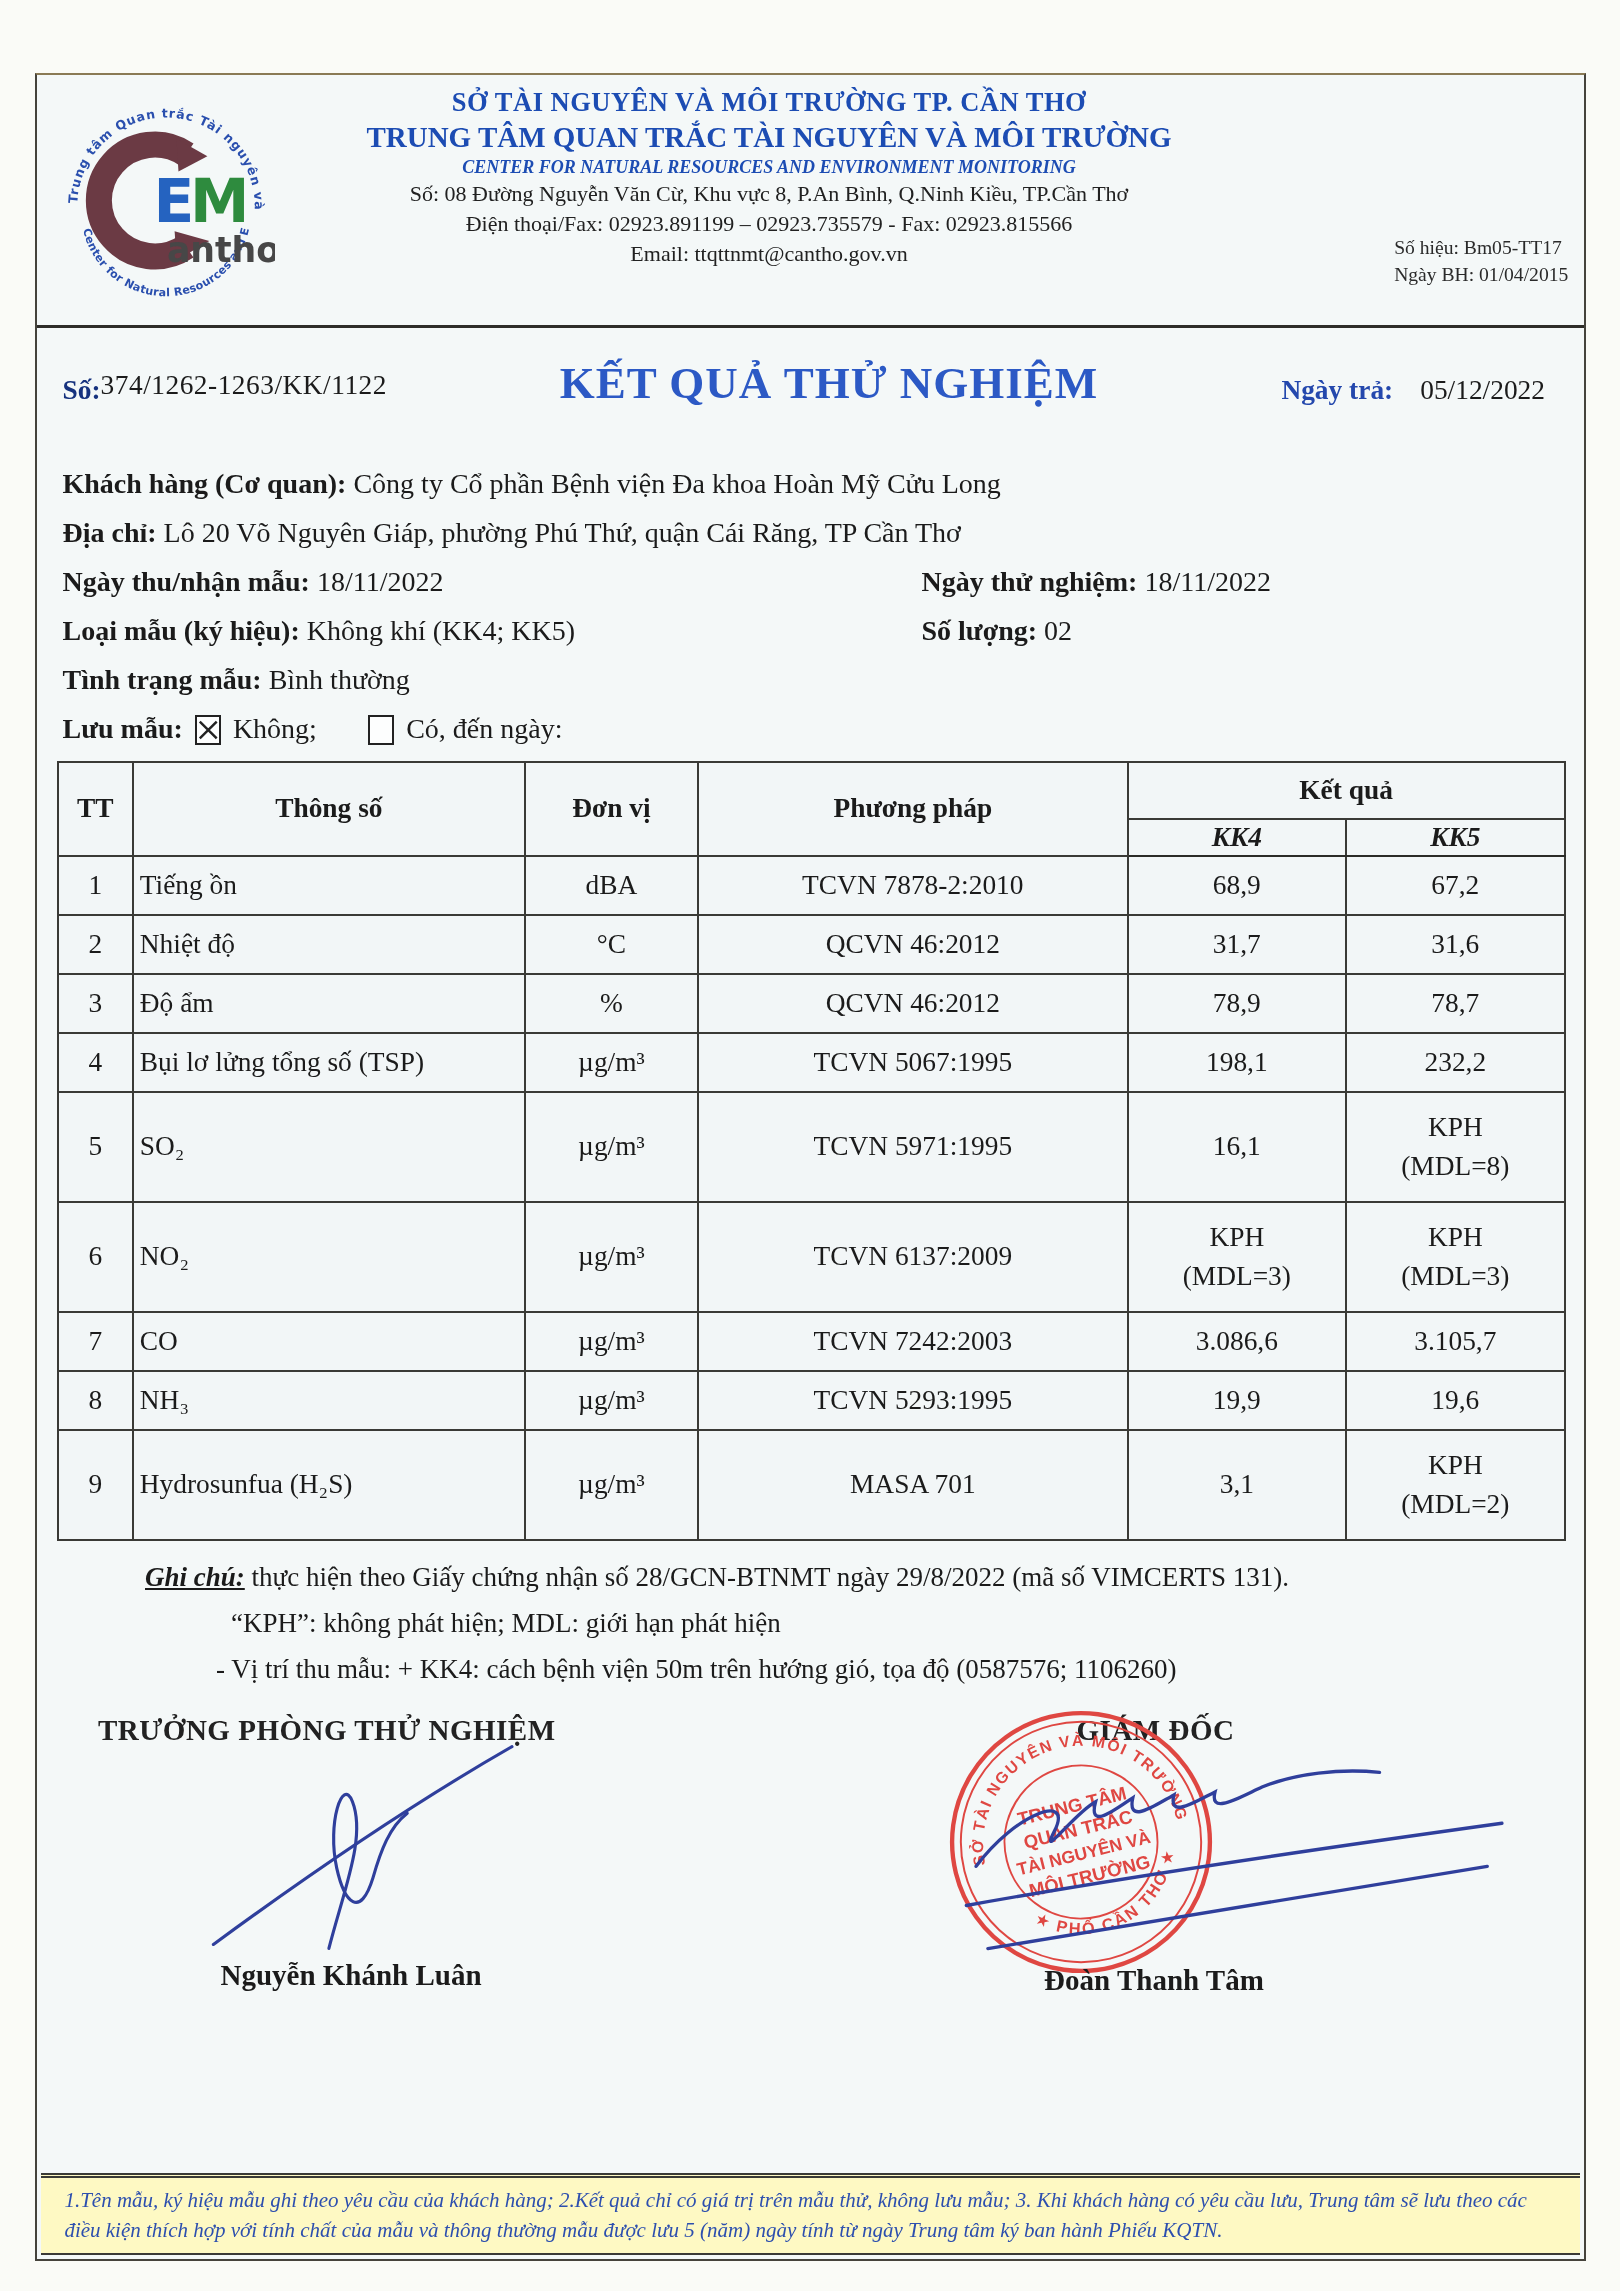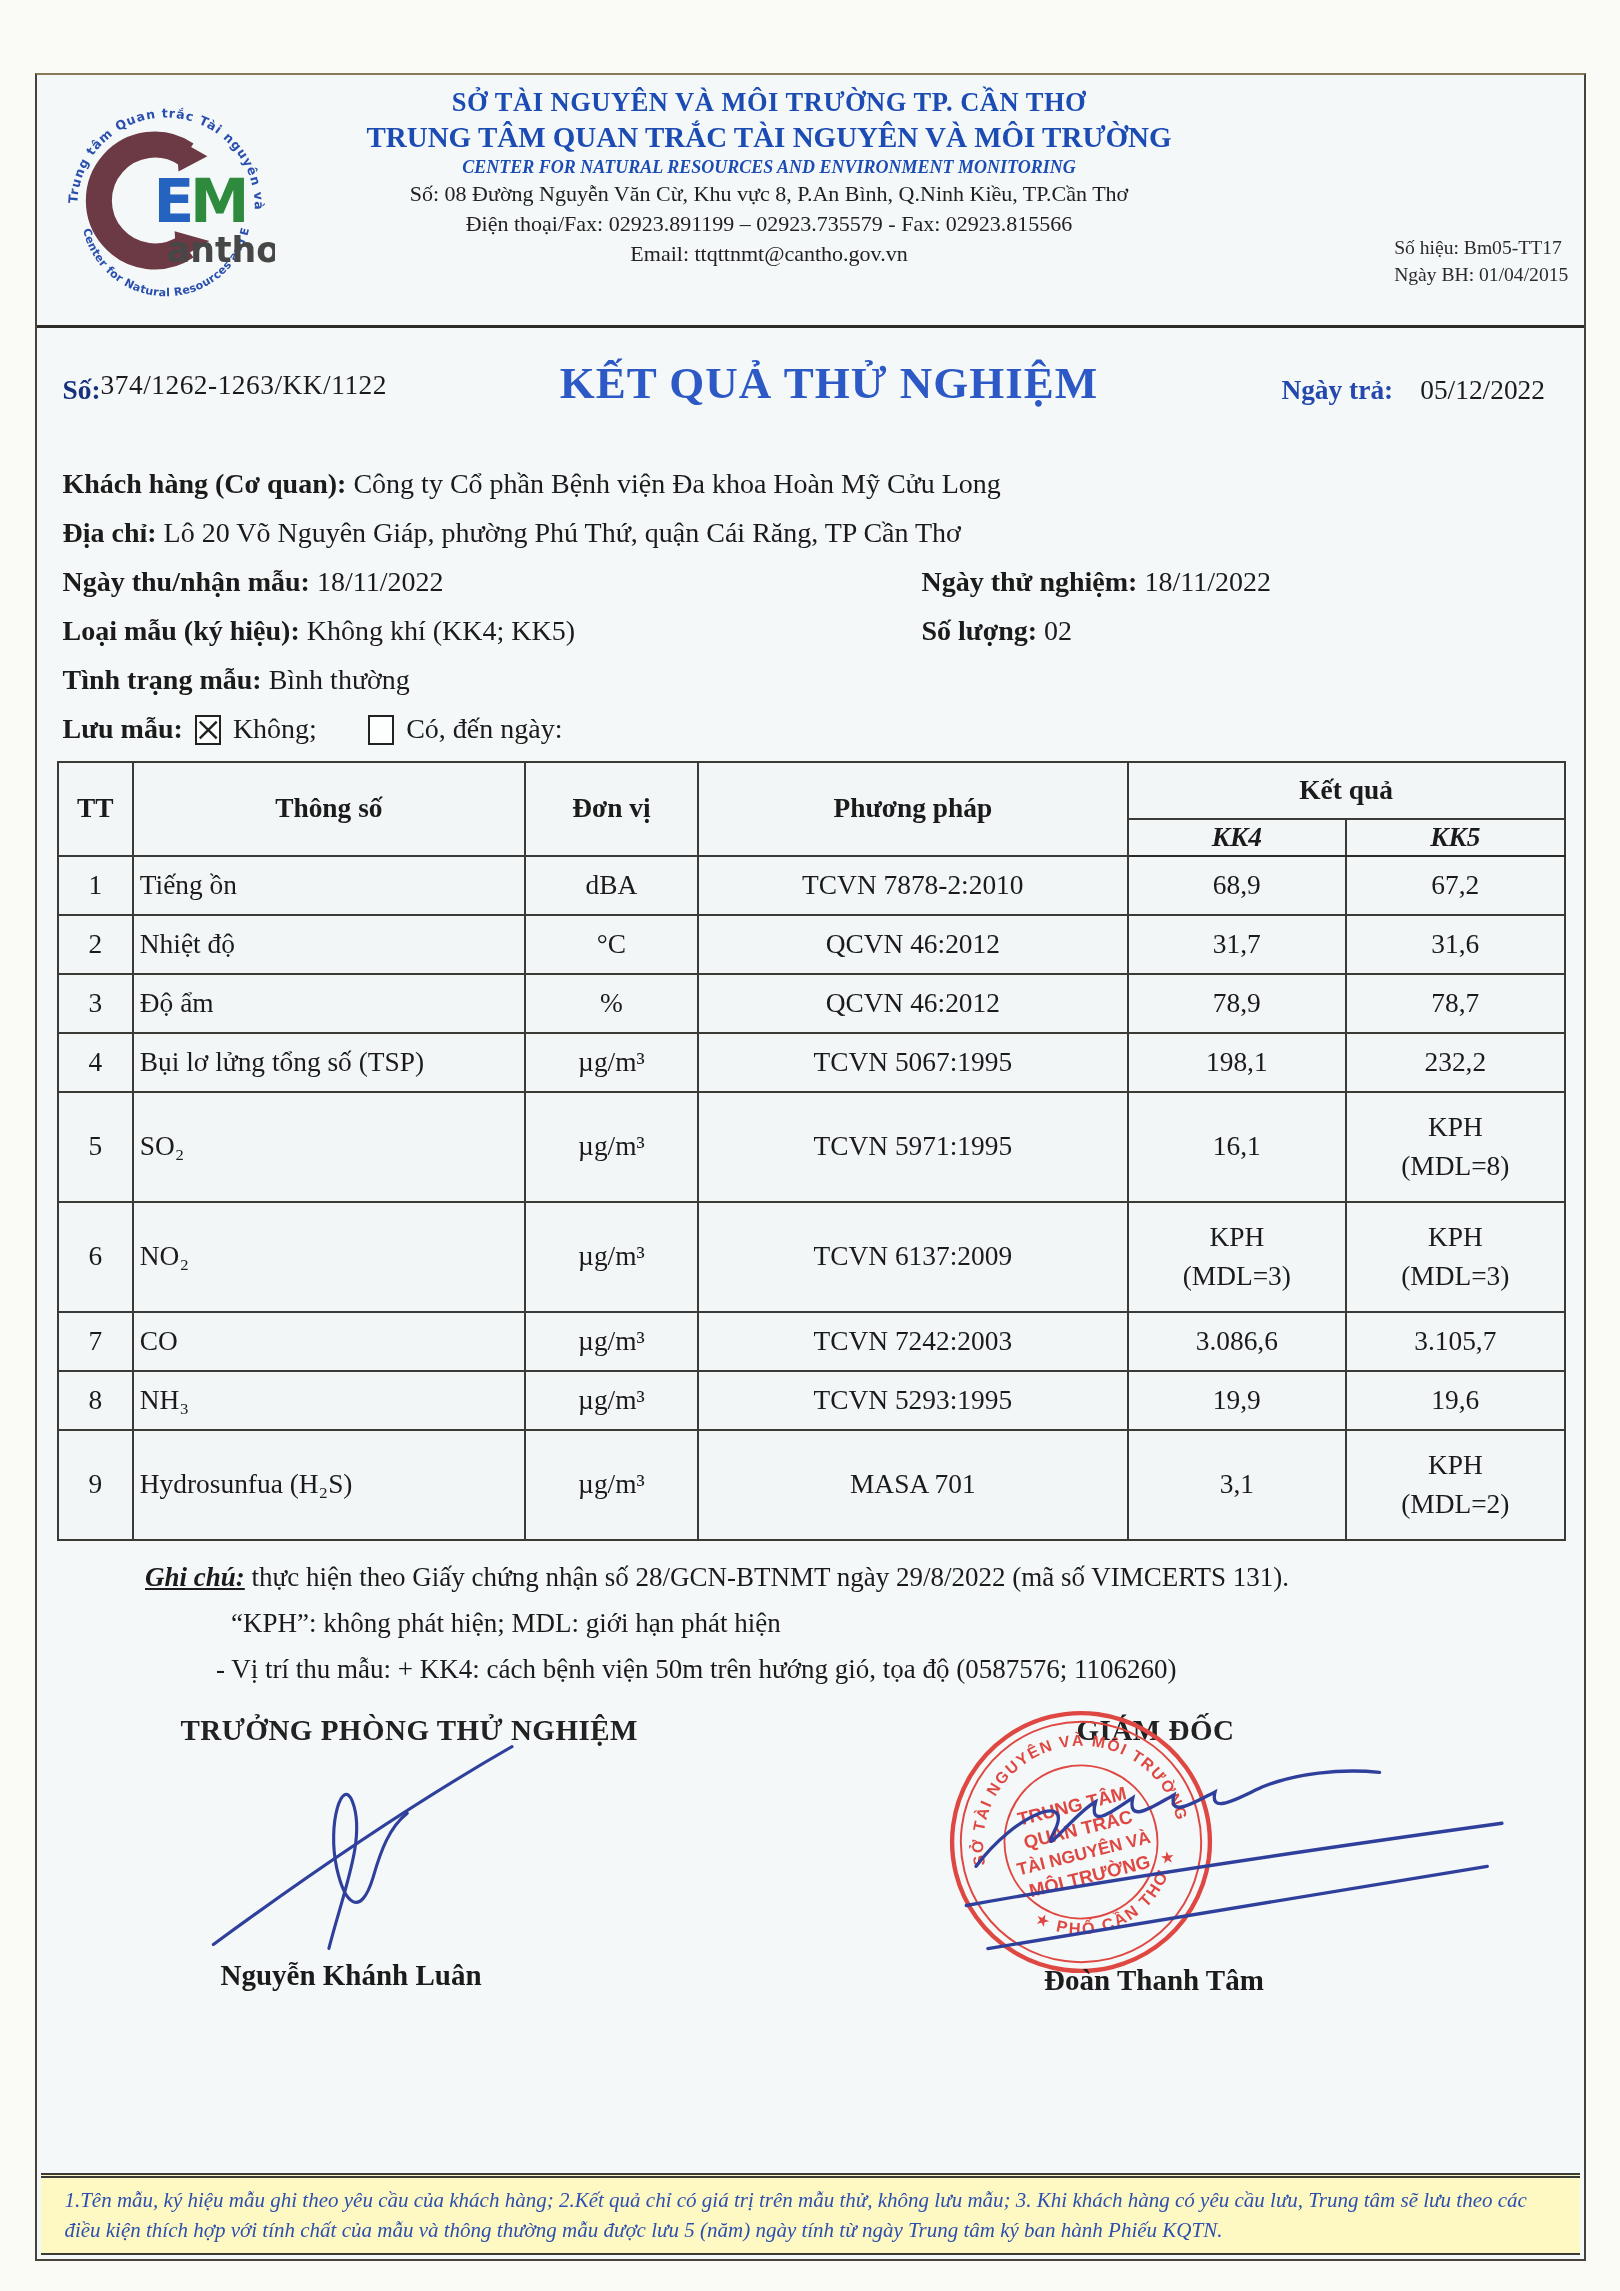--- a/index.html
+++ b/index.html
@@ -61,21 +61,21 @@
   table.res thead tr:last-child th { border-bottom: 2.9px solid #2b2b28; }
   
   .notes { margin: 13.7px 35px 0 108px; font-size: 27px; line-height: 46px; }
   .ghichu { font-weight: bold; font-style: italic; text-decoration: underline; }
   .n-ind1 { padding-left: 86px; }
   .n-ind2 { padding-left: 71px; }
   .n-ind3 { padding-left: 314px; }
   
   .sign { position: relative; height: 353px; }
   .sig-title { position: absolute; top: 21.6px; font-size: 29px; font-weight: bold; color: #222; letter-spacing: 0.5px; }
-  .sig-title.left { left: 52px; width: 549px; text-align: right; }
+  .sig-title.left { left: 61px; width: 549px; text-align: left; }
   .sig-title.right { left: 1006px; width: 225px; text-align: center; }
   .sig-name { position: absolute; font-size: 29px; font-weight: bold; }
   .sig-name.left { left: 108px; top: 267px; width: 412px; text-align: center; }
   .sig-name.right { left: 931px; top: 272px; width: 372px; text-align: center; }
   .stamp { position: absolute; left: 902px; top: 7.8px; width: 284px; height: 284px; }
   .sig-draw { position: absolute; pointer-events: none; }
   .sig-left { left: 147px; top: 39px; width: 421px; height: 235px; }
   .sig-right { left: 921px; top: 49px; width: 564px; height: 235px; }
   
   .foot {

